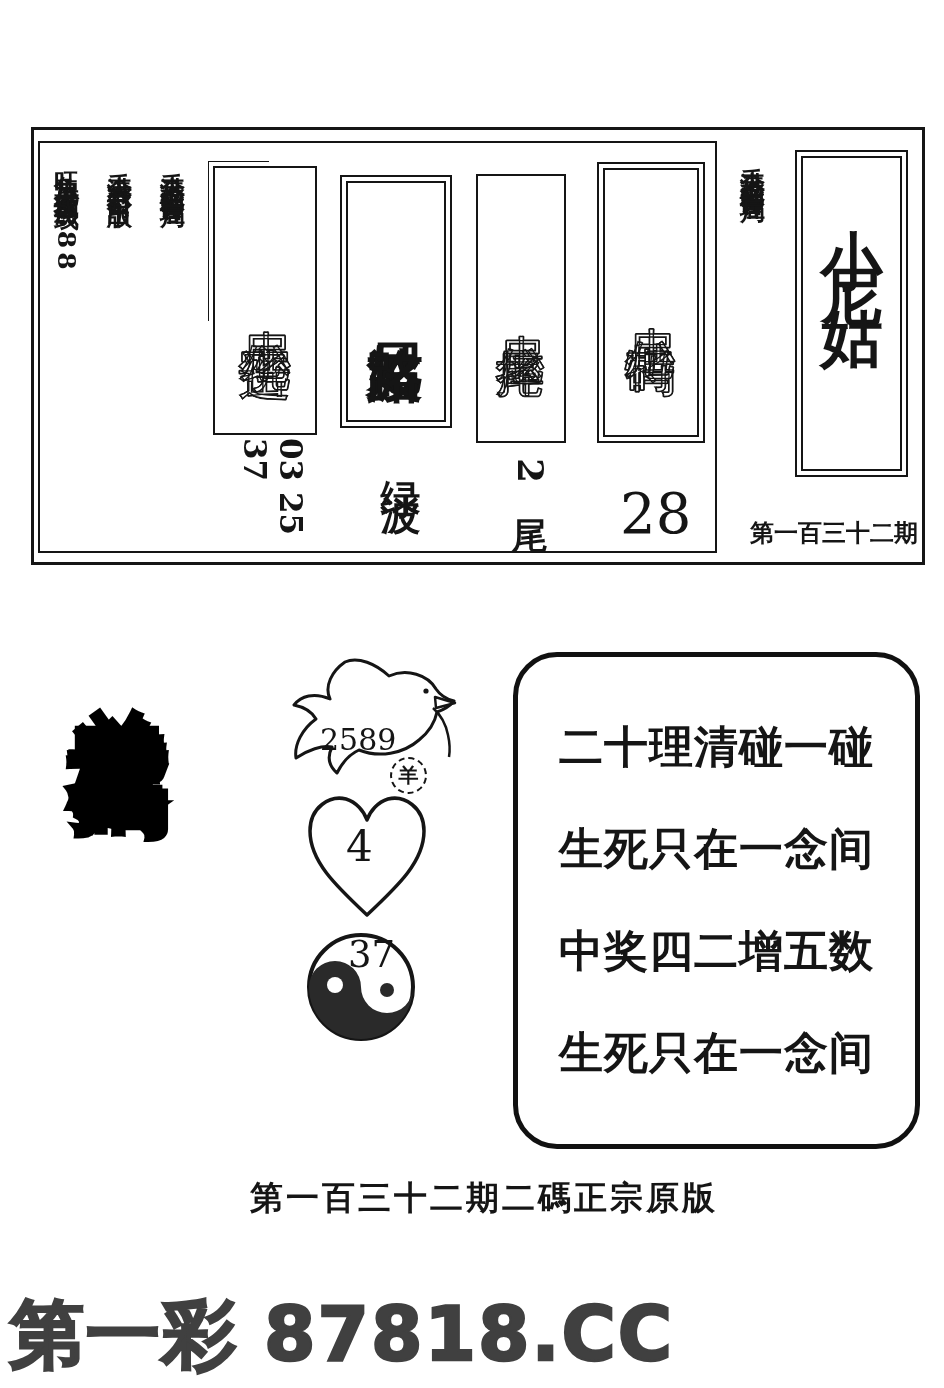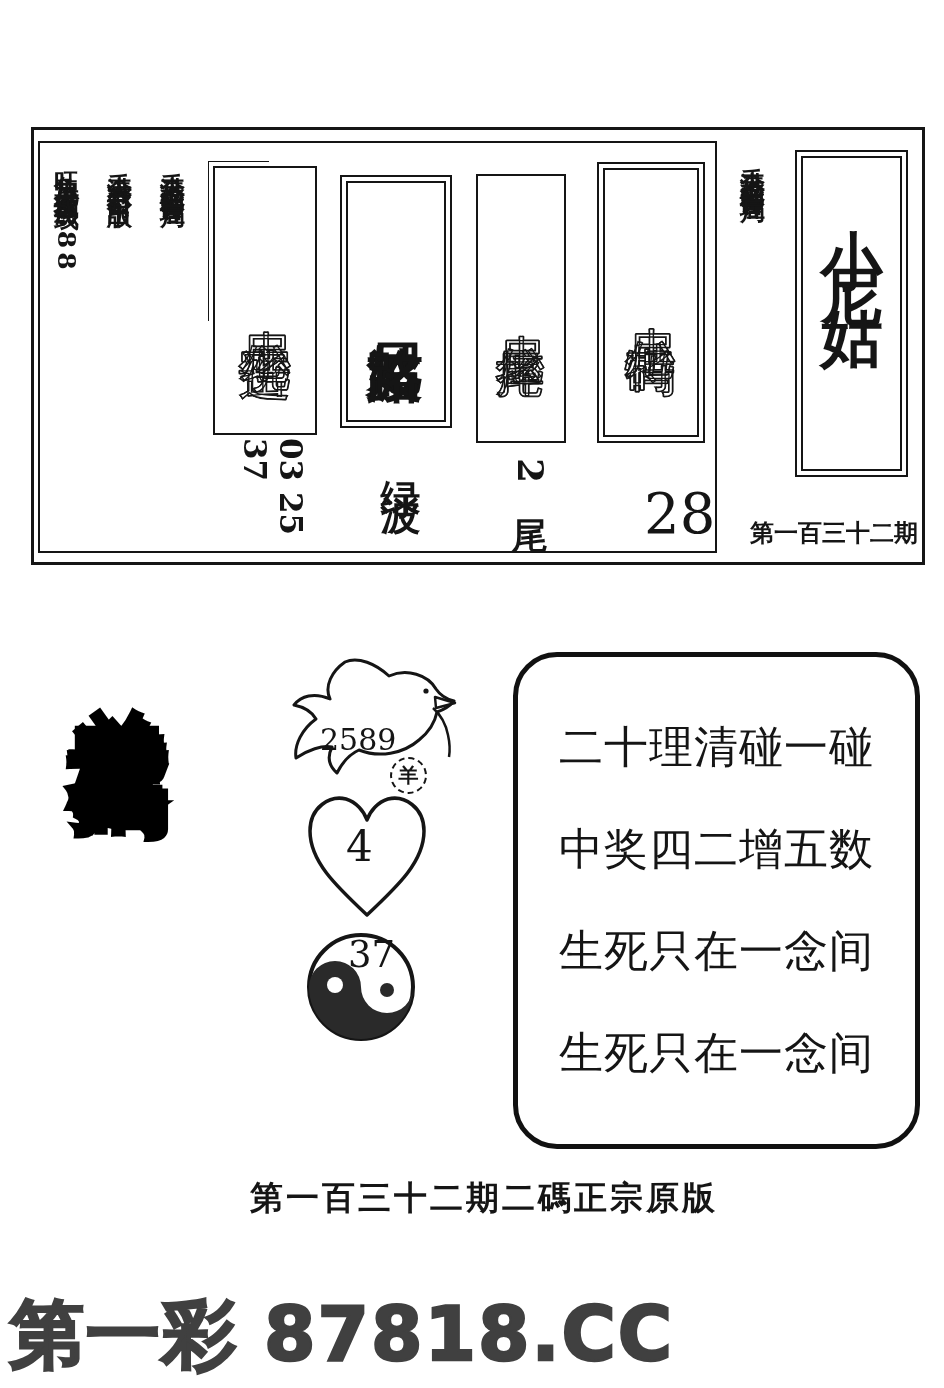--- a/index.html
+++ b/index.html
@@ -31,21 +31,21 @@
     left:52px;top:628px;height:545px;
     font-family:"DejaVu Sans", sans-serif;font-weight:bold;
     font-size:100px;letter-spacing:9px;-webkit-text-stroke:4px #000;color:#000;
   }
   
   #poem-box{
     left:513px;top:652px;width:407px;height:497px;border:5px solid #111;
     border-radius:44px;box-sizing:border-box;display:flex;flex-direction:column;
     justify-content:space-evenly;padding:18px 20px;background:#fff;
   }
-  .poem-line{font-size:44px;font-weight:normal;text-align:center;letter-spacing:1px;white-space:nowrap;}
+  .poem-line{font-size:44px;font-weight:bold;text-align:center;letter-spacing:1px;white-space:nowrap;}
   
   #footnote{left:12px;top:1176px;width:944px;text-align:center;font-size:33px;font-weight:bold;letter-spacing:3px;}
   
   #footer{
     left:10px;top:1286px;font-family:"DejaVu Sans", sans-serif;font-weight:bold;
     font-size:74px;letter-spacing:2px;white-space:nowrap;
     -webkit-text-stroke:2.5px currentColor;
   }
   #footer .site{margin-left:26px;}
   
@@ -83,21 +83,21 @@
   <div class="abs sbox" style="left:476px;top:174px;width:90px;height:269px;">
     <span class="vtext outline-text" style="font-size:48px;letter-spacing:6px;">小尼摔尾</span>
   </div>
   <div class="abs vtext numtag" style="left:506px;top:458px;height:110px;font-size:36px;font-weight:bold;letter-spacing:8px;">2尾</div>
 
   <div class="abs dbox" style="left:597px;top:162px;width:108px;height:281px;">
     <div class="dbox-in">
       <span class="vtext outline-text" style="font-size:50px;letter-spacing:8px;">小尼特码</span>
     </div>
   </div>
-  <div class="abs numtag" style="left:620px;top:481px;font-size:56px;margin-left:24px;">28</div>
+  <div class="abs numtag" style="left:620px;top:481px;font-size:56px;">28</div>
 
   <div class="abs vtext hcol" style="left:736px;top:147px;height:310px;">香港马会彩券管理局：</div>
   <div class="abs dbox" style="left:795px;top:150px;width:113px;height:327px;">
     <div class="dbox-in" style="align-items:flex-start;">
       <span class="vtext" style="font-size:62px;font-weight:bold;letter-spacing:40px;padding-top:22px;">小尼姑</span>
     </div>
   </div>
   <div class="abs" style="left:733px;top:517px;width:202px;text-align:center;font-size:24px;font-weight:bold;">第一百三十二期</div>
 
   <div id="headline" class="abs vtext">曾道女指碼</div>
@@ -128,22 +128,22 @@
   <svg class="abs" style="left:306px;top:932px;" width="110" height="110" viewBox="0 0 110 110">
     <circle cx="55" cy="55" r="52" fill="#ffffff" stroke="#151515" stroke-width="4"></circle>
     <path d="M 3 55 A 26 26 0 0 1 55 55 A 26 26 0 0 0 107 55 A 52 52 0 0 1 3 55 Z" fill="#2a2a2a"></path>
     <circle cx="29" cy="53" r="8" fill="#ffffff"></circle>
     <circle cx="81" cy="58" r="7" fill="#2a2a2a"></circle>
   </svg>
   <div class="abs numtag" style="left:348px;top:933px;font-size:37px;">37</div>
 
   <div id="poem-box" class="abs">
     <div class="poem-line">二十理清碰一碰</div>
+    <div class="poem-line">生死只在一念间</div>
     <div class="poem-line">中奖四二增五数</div>
-    <div class="poem-line">生死只在一念间</div>
     <div class="poem-line">生死只在一念间</div>
   </div>
 
   <div id="footnote" class="abs">第一百三十二期二碼正宗原版</div>
 
   <div id="footer" class="abs" style="color: #404040;">
     <span>第一彩</span><span class="site">87818.CC</span>
   </div>
 
 </div>

